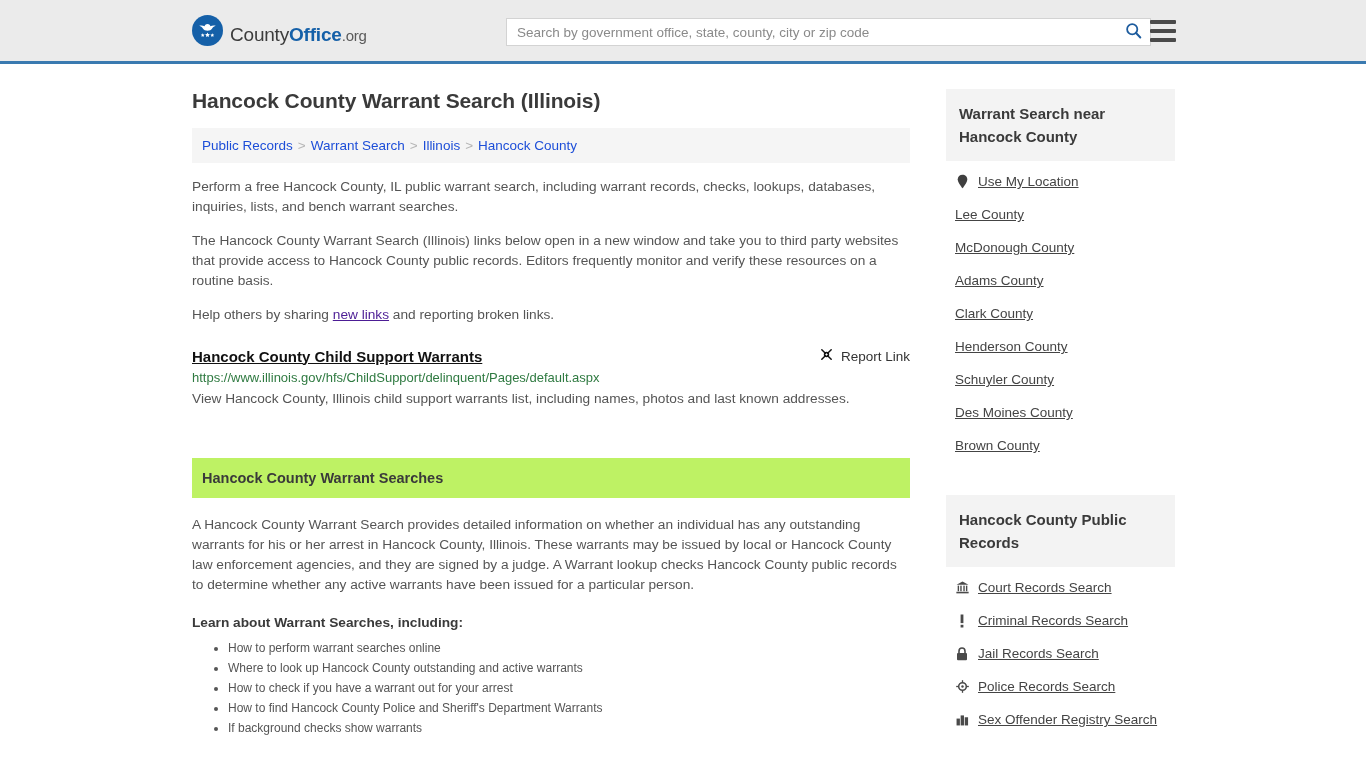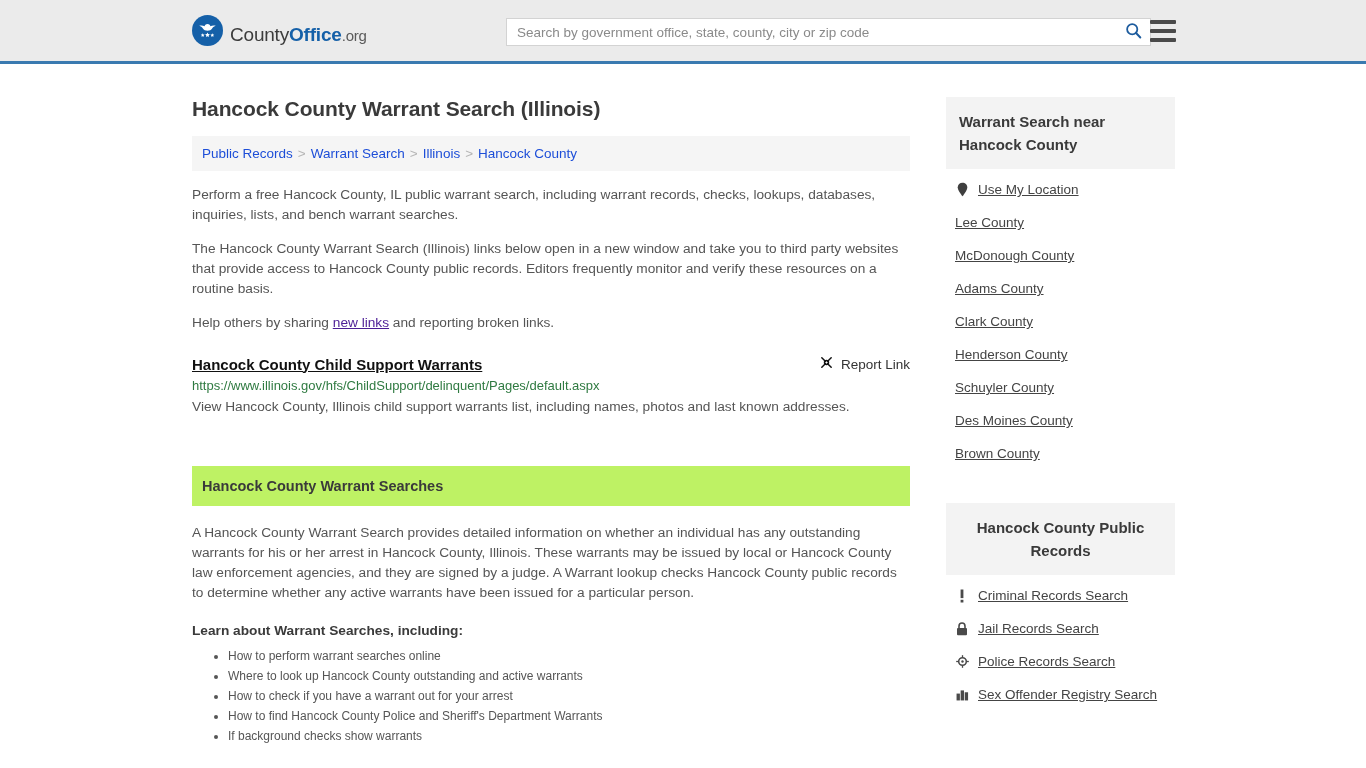--- a/index.html
+++ b/index.html
@@ -94,21 +94,21 @@
     display: block;
     height: 4px;
     width: 100%;
     background: #4a4a4a;
     border-radius: 1px;
   }
 
   
   .page {
     width: 1238px;
-    padding: 8px 192px;
+    padding: 0 192px;
     position: relative;
   }
   .layout {
     display: flex;
     gap: 36px;
     align-items: flex-start;
   }
   .main-col { width: 718px; flex: none; }
   .side-col { width: 229px; flex: none; }
 
@@ -216,21 +216,21 @@
   
   .side-head {
     background: #f3f3f3;
     padding: 13px 13px;
     font-size: 15px;
     font-weight: bold;
     color: #3a3a3a;
     line-height: 23px;
     margin-top: 25px;
   }
-  .side-head.second { margin-top: 33px; text-align: center; }
+  .side-head.second { margin-top: 33px; }
   .side-list { margin-top: 4px; }
   .side-item {
     display: flex;
     align-items: center;
     gap: 9px;
     padding: 9px 0 9px 9px;
     font-size: 13.5px;
   }
   .side-item a {
     color: #444;
@@ -361,20 +361,33 @@
           <a href="#">Des Moines County</a>
         </div>
         <div class="side-item">
           <a href="#">Brown County</a>
         </div>
       </div>
 
       <div class="side-head second">Hancock County Public Records</div>
       <div class="side-list">
 
+        <div class="side-item">
+          <span class="side-ico">
+            <svg width="13" height="13" viewBox="0 0 14 14">
+              <path d="M7 0.6 L13.4 4.1 L0.6 4.1 Z" fill="#4a4a4a"></path>
+              <rect x="1.8" y="5" width="1.5" height="6" fill="#4a4a4a"></rect>
+              <rect x="4.6" y="5" width="1.5" height="6" fill="#4a4a4a"></rect>
+              <rect x="7.9" y="5" width="1.5" height="6" fill="#4a4a4a"></rect>
+              <rect x="10.7" y="5" width="1.5" height="6" fill="#4a4a4a"></rect>
+              <rect x="0.4" y="11.6" width="13.2" height="1.7" fill="#4a4a4a"></rect>
+            </svg>
+          </span>
+          <a href="#">Court Records Search</a>
+        </div>
 
         <div class="side-item">
           <span class="side-ico">
             <svg width="6" height="14" viewBox="0 0 6 14">
               <rect x="1.6" y="0.5" width="2.8" height="8.6" fill="#4a4a4a"></rect>
               <rect x="1.6" y="10.8" width="2.8" height="2.7" fill="#4a4a4a"></rect>
             </svg>
           </span>
           <a href="#">Criminal Records Search</a>
         </div>

